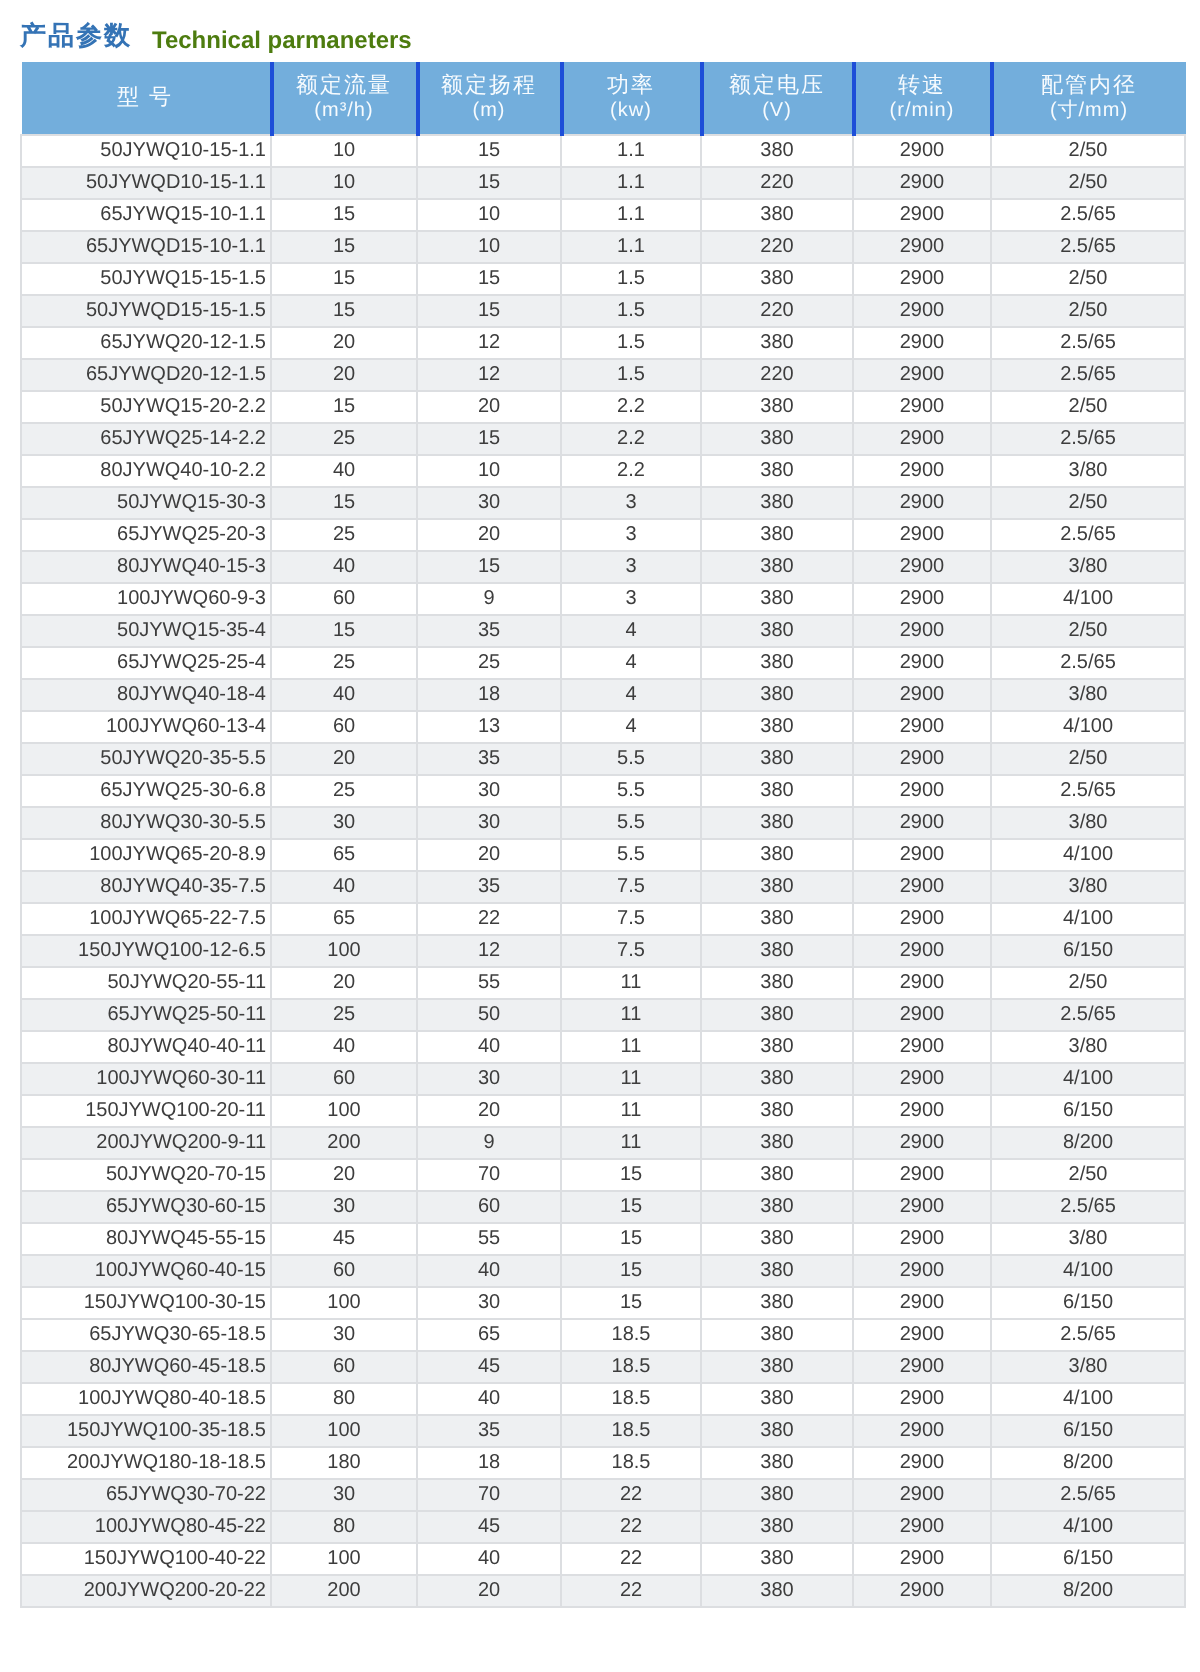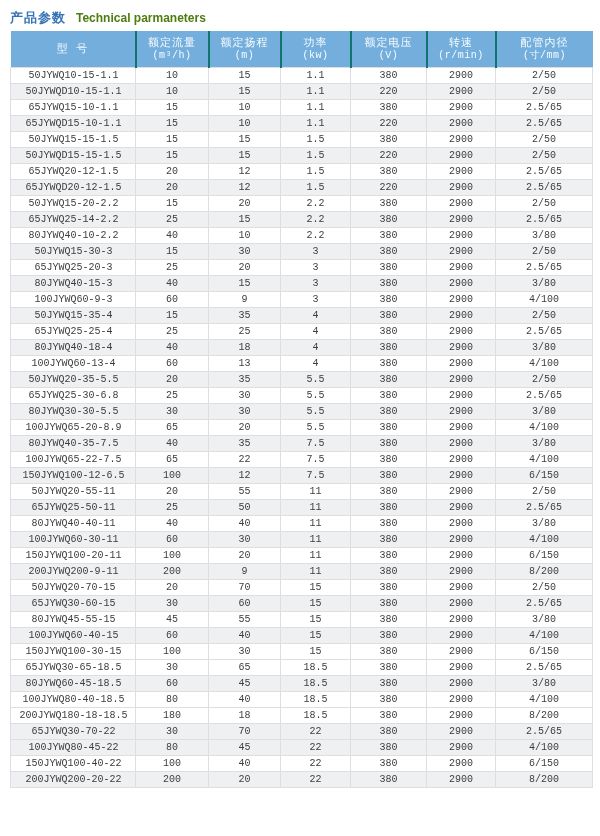--- a/index.html
+++ b/index.html
@@ -6,62 +6,61 @@
   body{
     width:600px;height:836px;
     background:#ffffff;
     font-family:"Liberation Sans","DejaVu Sans",sans-serif;
     color:#3d3d3d;
     overflow:hidden;
   }
   .page{position:relative;width:600px;height:836px;}
   .titlebar{
     padding:9px 0 4px 10px;
-    display:flex;align-items:center;gap:10px;
+    display:flex;align-items:flex-end;gap:10px;
   }
   .title-cn{
     font-size:13px;font-weight:bold;color:#3473b5;
     letter-spacing:1px;
   }
   .title-en{
     font-size:12px;font-weight:bold;color:#4d7c0f;
   }
   table.spec{
     border-collapse:collapse;
     table-layout:fixed;
     margin-left:10px;
     width:582px;
     font-size:10px;
-    font-family:Liberation Mono, monospace;
   }
   table.spec th{
     background:#73aedc;
     color:#f7fbfe;
     font-weight:normal;
     padding:3px 0;
-    border-left:2px solid #0f766e;
+    border-left:2px solid #1d4ed8;
     text-align:center;
     vertical-align:middle;
     height:30px;
   }
   table.spec th:first-child{border-left:none;}
   .th-cn{font-size:11px;letter-spacing:1px;display:block;line-height:1.35;}
   .th-unit{font-size:10px;letter-spacing:0.5px;display:block;line-height:1.2;}
   table.spec td{
     height:15px;
     padding:0 2px;
     text-align:center;
     vertical-align:middle;
     border:1px solid #dcdee1;
     color:#3d3d3d;
     white-space:nowrap;
     overflow:hidden;
   }
   table.spec td.model{
-    text-align:center;
+    text-align:right;
     padding-left:3px;
   }
   table.spec tr.alt td{background:#eef0f2;}
   table.spec tr td{background:#ffffff;}
   table.spec tr.alt td{background:#eef0f2;}
   
   col.c-model{width:125px;}
   col.c-flow{width:73px;}
   col.c-head{width:72px;}
   col.c-power{width:70px;}
@@ -474,20 +473,29 @@
         </tr>
         <tr>
           <td class="model">100JYWQ80-40-18.5</td>
           <td>80</td>
           <td>40</td>
           <td>18.5</td>
           <td>380</td>
           <td>2900</td>
           <td>4/100</td>
         </tr>
+        <tr class="alt">
+          <td class="model">150JYWQ100-35-18.5</td>
+          <td>100</td>
+          <td>35</td>
+          <td>18.5</td>
+          <td>380</td>
+          <td>2900</td>
+          <td>6/150</td>
+        </tr>
         <tr>
           <td class="model">200JYWQ180-18-18.5</td>
           <td>180</td>
           <td>18</td>
           <td>18.5</td>
           <td>380</td>
           <td>2900</td>
           <td>8/200</td>
         </tr>
         <tr class="alt">

